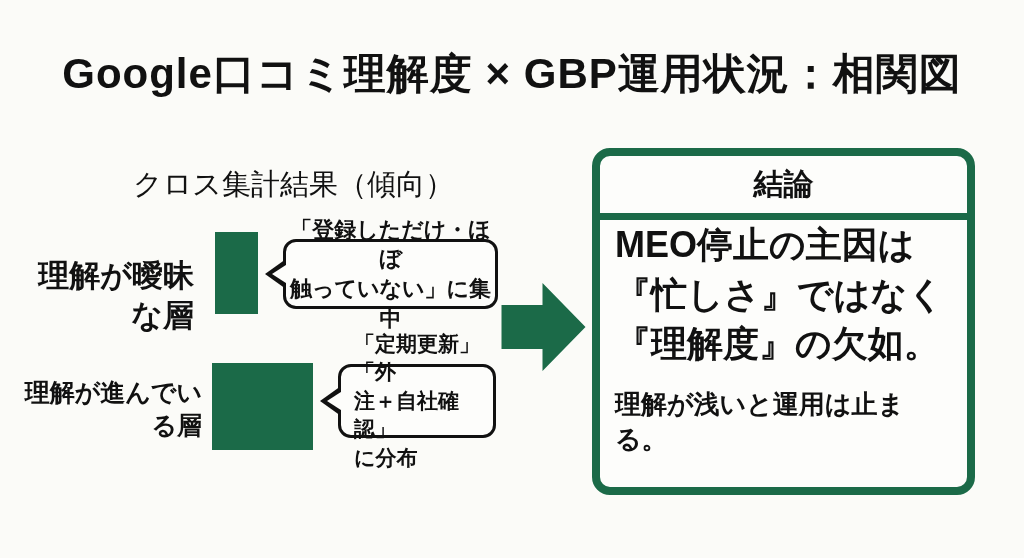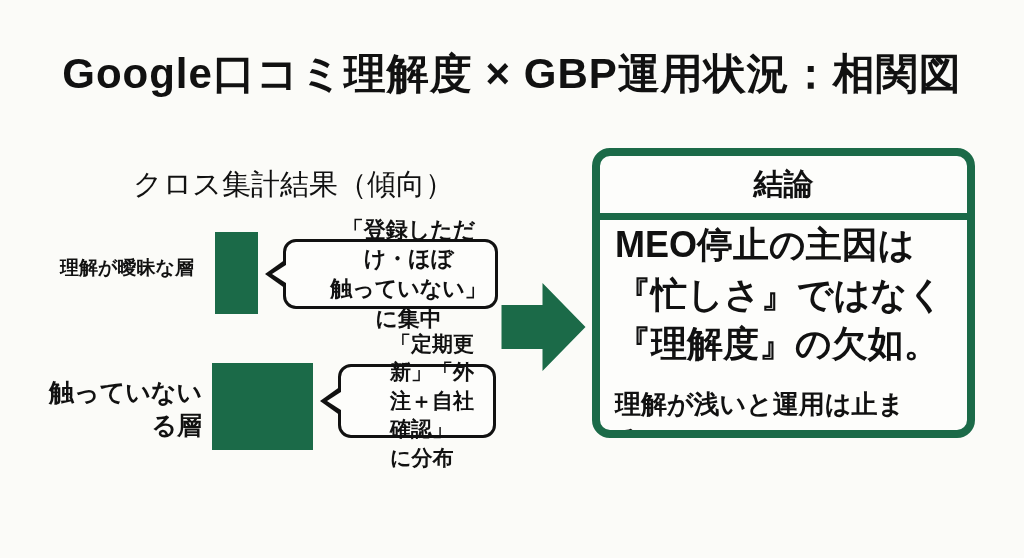--- a/index.html
+++ b/index.html
@@ -38,21 +38,21 @@
     font-weight: normal;
   }
 
   .row-label {
     position: absolute;
     font-weight: bold;
     text-align: right;
     white-space: pre-line;
     line-height: 1.3;
   }
-  .label1 { left: 10px; top: 256px; width: 184px; font-size: 19px; }
+  .label1 { left: 10px; top: 256px; width: 184px; font-size: 31px; }
   .label2 { left: 10px; top: 376px; width: 192px; font-size: 25px; }
 
   .bar {
     position: absolute;
     background: var(--green);
   }
   .bar1 { left: 215px; top: 232px; width: 43px; height: 82px; }
   .bar2 { left: 212px; top: 363px; width: 101px; height: 87px; }
 
   .bubble {
@@ -88,34 +88,33 @@
 
   .bubble2 { left: 338px; top: 364px; width: 158px; height: 74px; }
   .bubble2 .bubble-text { padding-left: 13px; text-align: left; font-size: 21px; }
 
   .bubble-text {
     font-weight: bold;
     line-height: 1.35;
     white-space: pre-line;
     position: relative;
     z-index: 1;
-    margin-left: 36px;
   }
 
   .arrow {
     position: absolute;
     left: 501px; top: 283px;
     width: 86px; height: 90px;
   }
   .arrow polygon { fill: var(--green); }
 
   .conclusion {
     position: absolute;
     left: 592px; top: 148px;
-    width: 383px; height: 290px;
+    width: 383px; height: 347px;
     background: var(--panel-bg);
     border: 8px solid var(--green);
     border-radius: 18px;
     overflow: hidden;
   }
   .conclusion-header {
     height: 57px;
     display: flex;
     align-items: center;
     justify-content: center;
@@ -148,21 +147,21 @@
 
   <div class="left-heading">クロス集計結果（傾向）</div>
 
   <div class="row-label label1">理解が曖昧な層</div>
   <div class="bar bar1"></div>
   <div class="bubble bubble1">
     <span class="bubble-text">「登録しただけ・ほぼ
 触っていない」に集中</span>
   </div>
 
-  <div class="row-label label2">触っていない
+  <div class="row-label label2">理解が進んでい
 る層</div>
   <div class="bar bar2"></div>
   <div class="bubble bubble2">
     <span class="bubble-text">「定期更新」「外
 注＋自社確認」
 に分布</span>
   </div>
 
   <svg class="arrow" viewBox="0 0 85 90" aria-hidden="true">
     <polygon points="0,22 41,22 41,0 84,44 41,88 41,66 0,66"></polygon>

